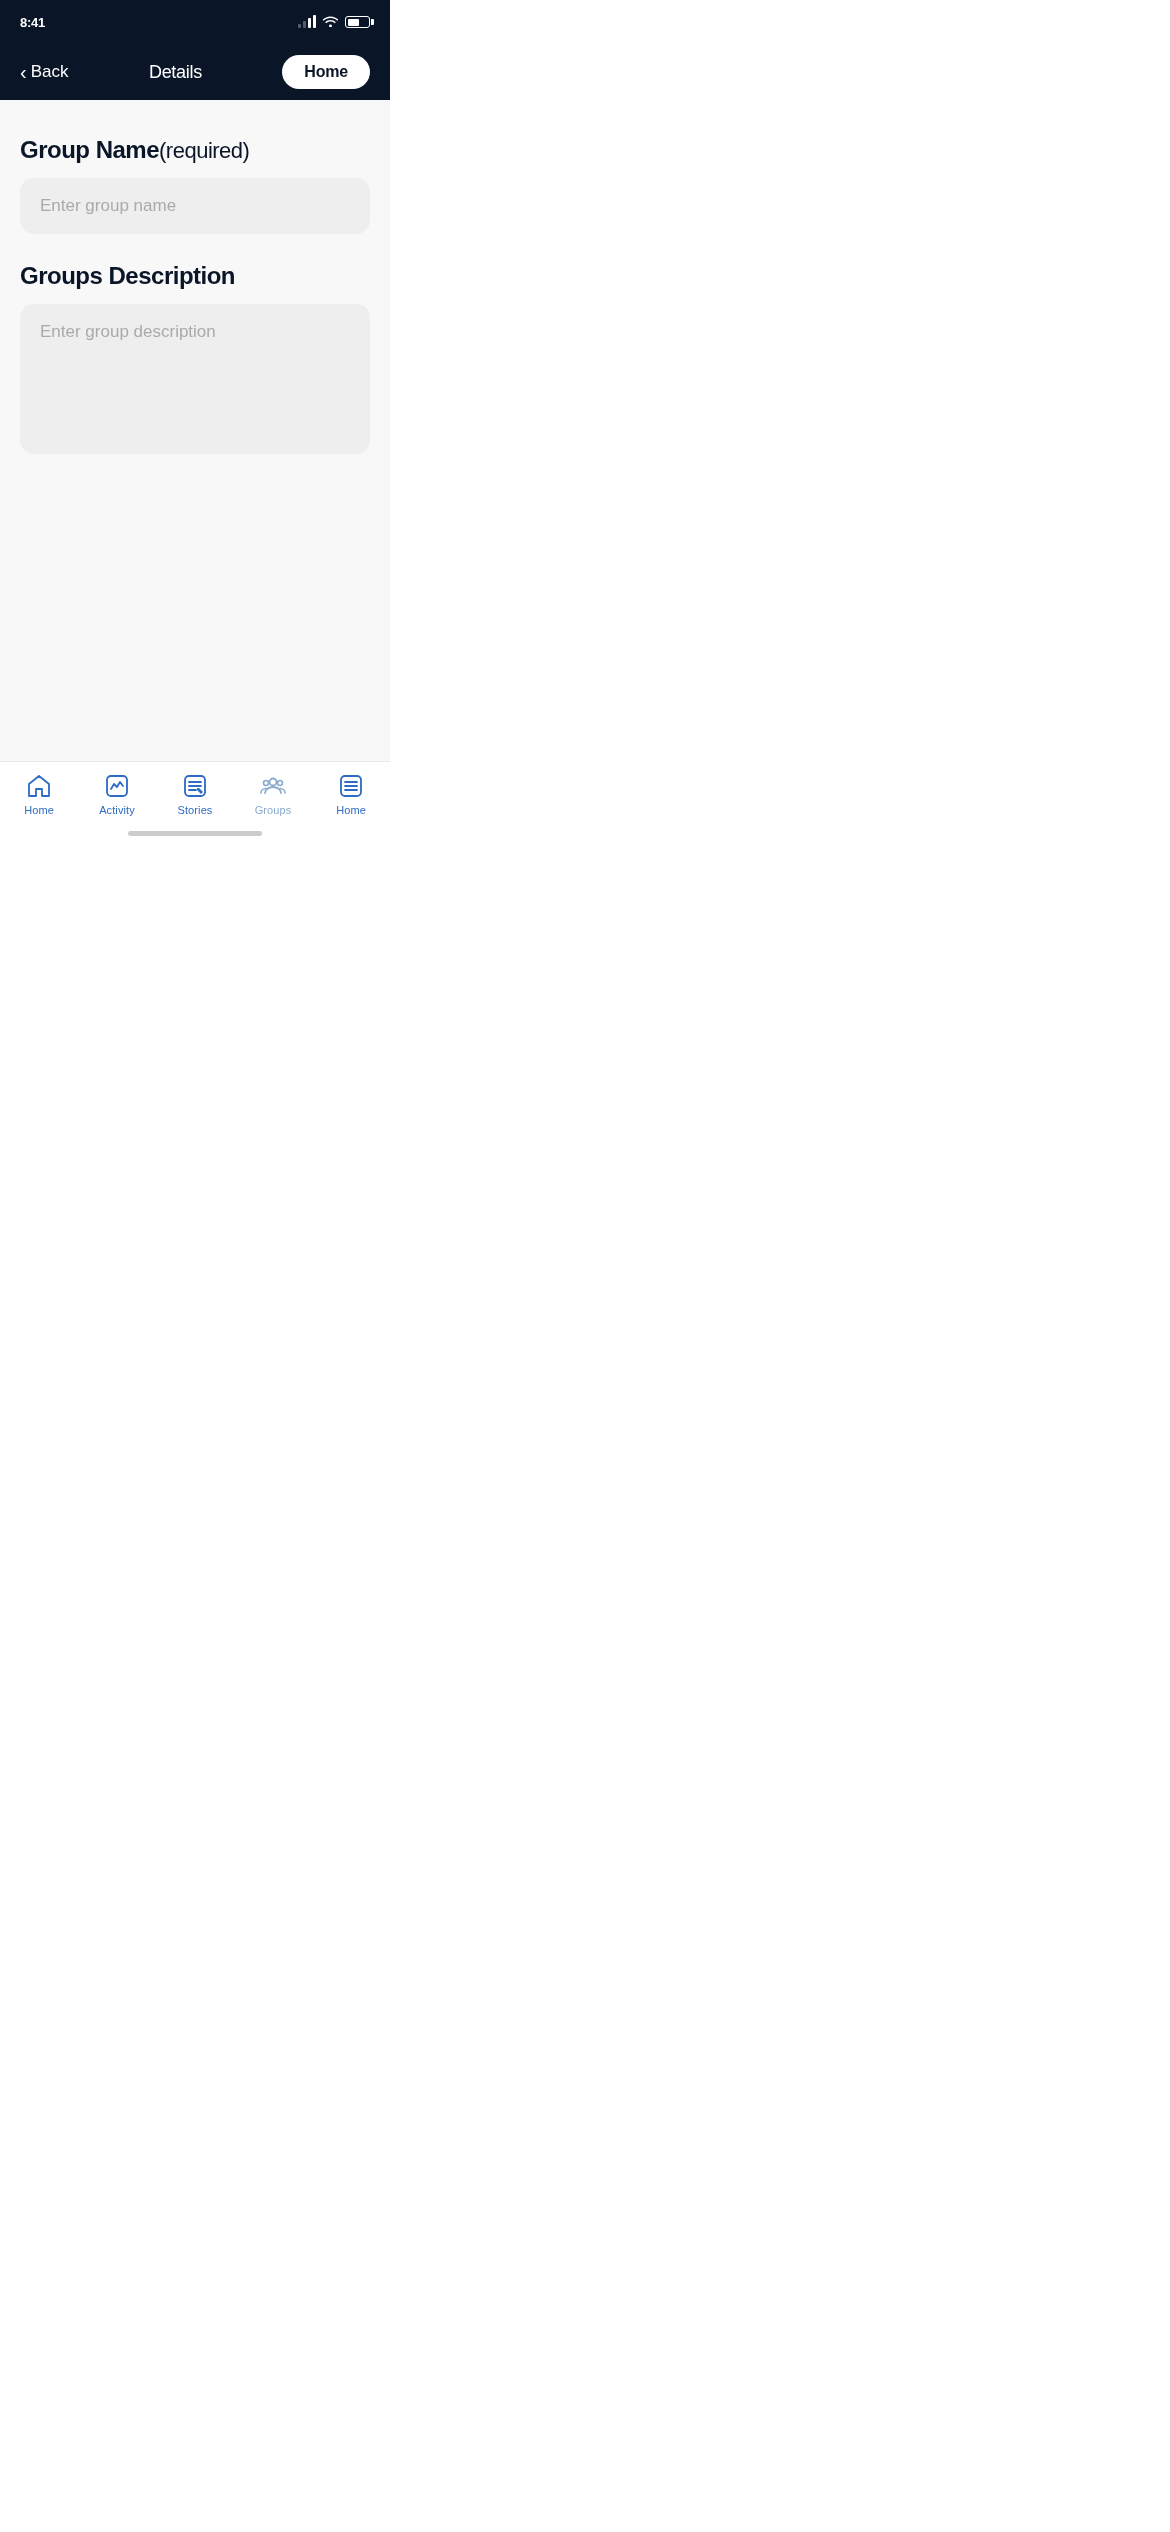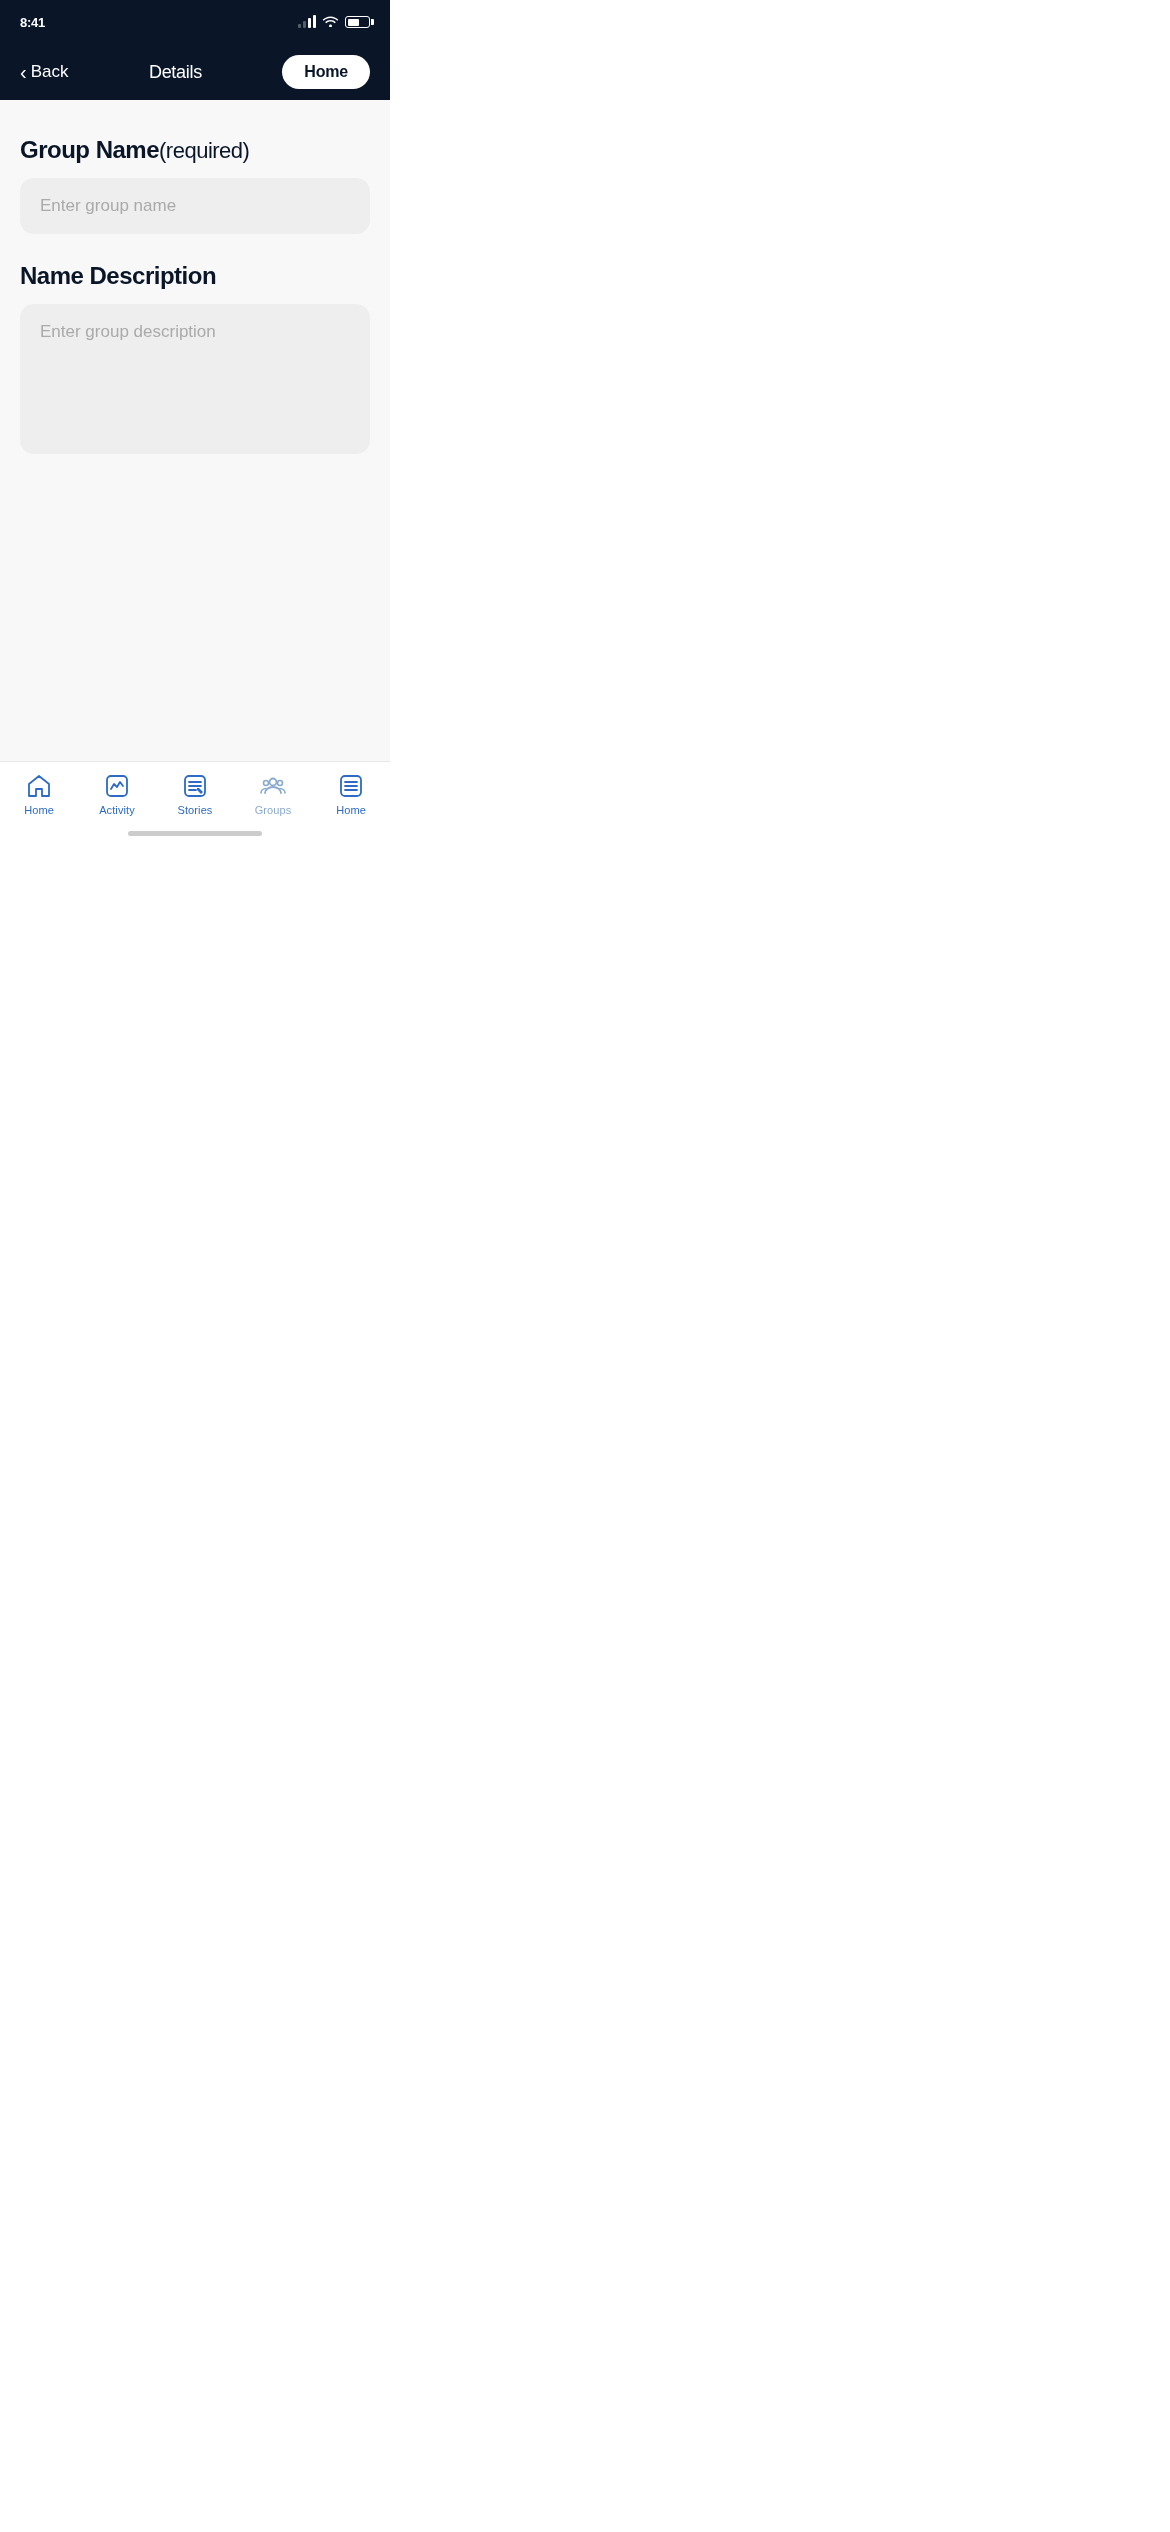--- a/index.html
+++ b/index.html
@@ -268,21 +268,21 @@
   <span class="nav-title">Details</span>
   <button class="nav-next">Home</button>
 </div>
 
 <div class="content">
   <div class="field-label">
     <span>Group Name</span><span class="required">(required)</span>
   </div>
   <input class="input-field" type="text" placeholder="Enter group name" style="">
 
-  <div class="field-label">Name Description</div>
+  <div class="field-label">Groups Description</div>
   <textarea class="input-field" placeholder="Enter group description" style=""></textarea>
 </div>
 
 <div class="tab-bar">
 
   <div class="tab-item tab-inactive">
     <div class="tab-icon">
       <svg width="26" height="26" viewBox="0 0 26 26" fill="none">
         <path d="M13 3L3 11v12h7v-7h6v7h7V11L13 3z" stroke="#2d6bc4" stroke-width="1.8" stroke-linejoin="round" fill="none"></path>
       </svg>

